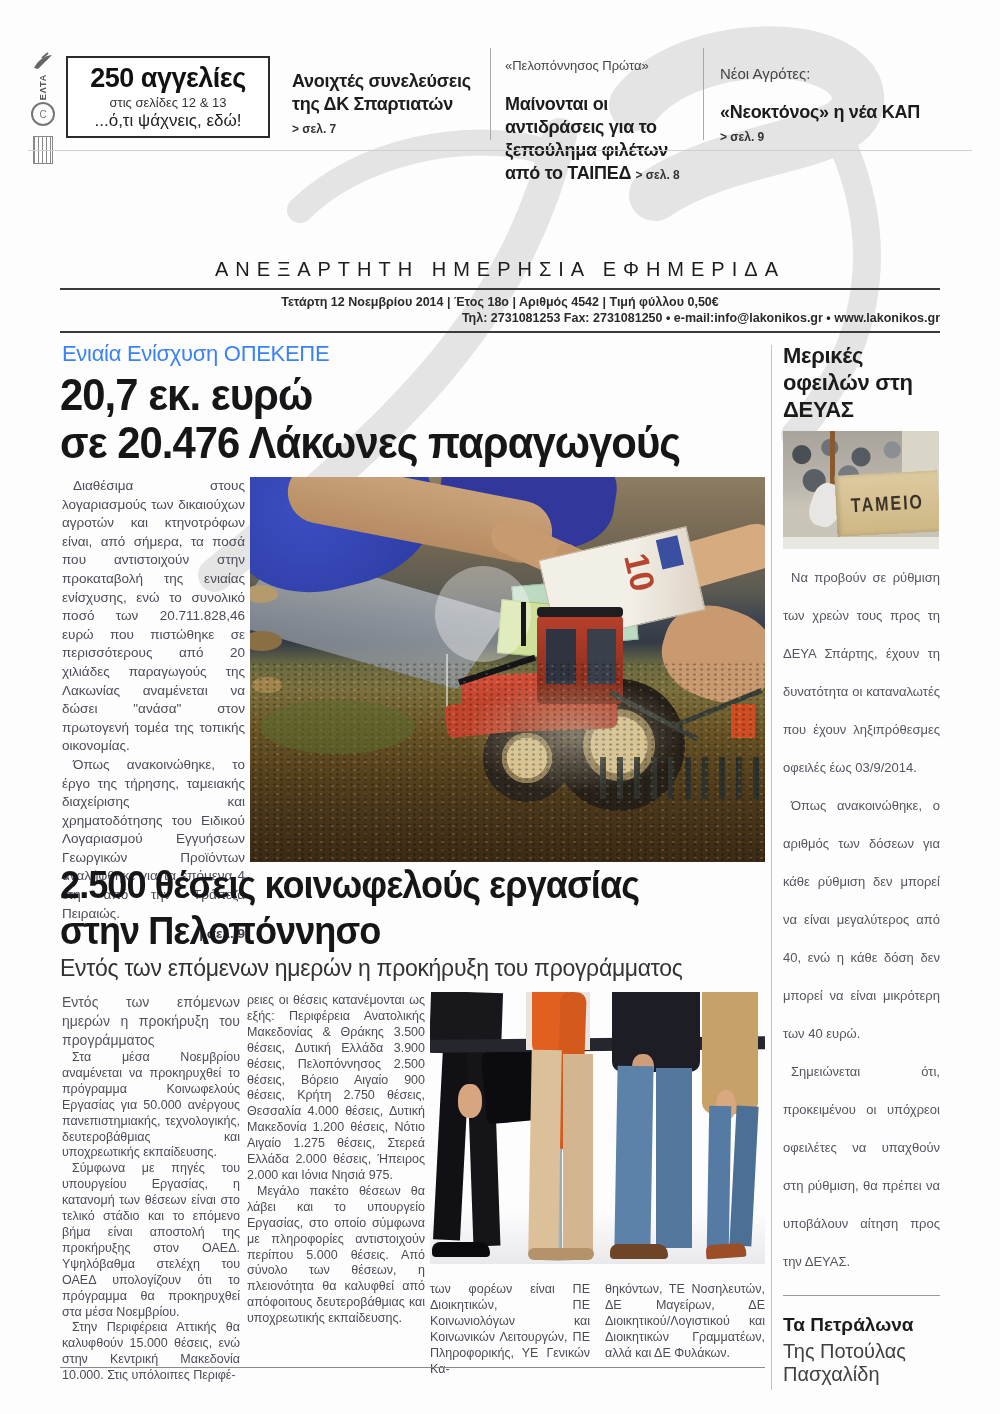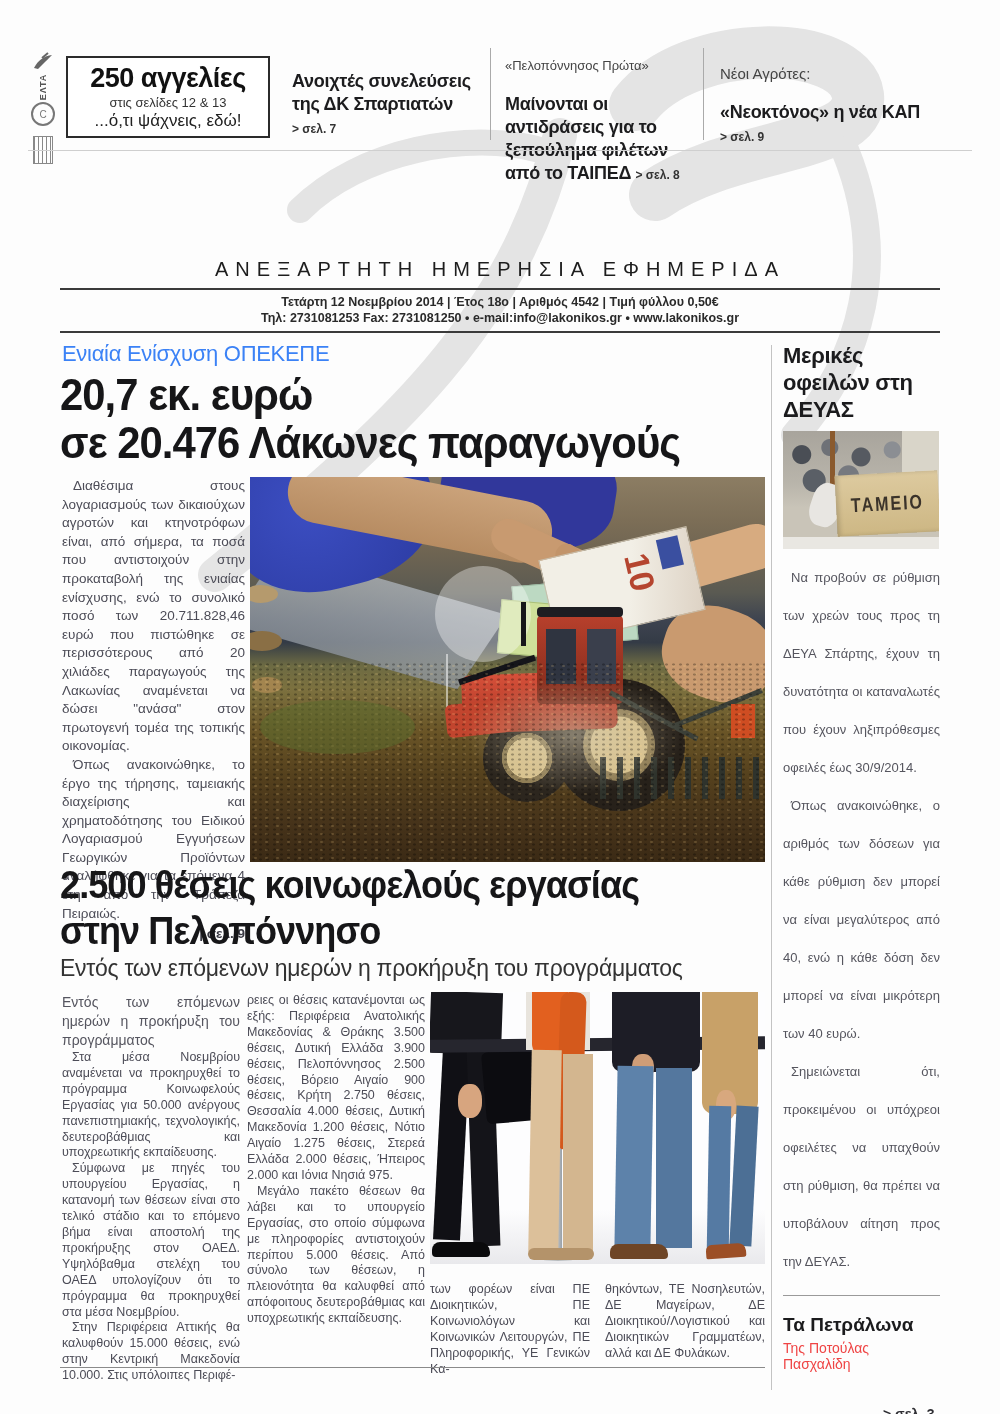--- a/index.html
+++ b/index.html
@@ -49,21 +49,21 @@
   .collead{font-size:14px;line-height:19px;color:#55555f;margin:0 0 1px 0;}
   .mainrule{left:60px;top:1367px;width:705px;height:1px;background:#8a8a8a;}
   
   .sb-divider{left:771px;top:345px;width:1px;height:1045px;background:#c3c3c3;}
   .sidebar{left:783px;top:342px;width:157px;}
   .sb-title{font-size:22px;font-weight:bold;color:#1b1b1d;line-height:27px;letter-spacing:-0.3px;margin:0 0 8px 0;}
   .sb-body{font-size:13px;line-height:38px;color:#55555e;text-align:justify;}
   .sb-body p{margin:0;text-indent:8px;}
   .sb-rule{height:1px;background:#9a9a9a;margin:14px 0 18px 0;}
   .sb-fefeatitle{font-size:19px;font-weight:bold;color:#1b1b1d;margin:0;}
-  .sb-byline{font-size:14px;color:#ef4444;margin:4px 0 4px 0;}
+  .sb-byline{font-size:20px;color:#404040;margin:4px 0 4px 0;}
   .sb-pageline{display:flex;align-items:center;gap:8px;margin-top:34px;}
   .sb-pageline .ln{flex:0 0 92px;height:1px;background:#8a8a8a;}
   .sb-pageline .pg{font-size:14px;font-weight:bold;color:#2e2e33;}
   
   .photo{overflow:hidden;}
   .ph{position:absolute;}
 </style>
 </head>
 <body>
 
@@ -111,21 +111,21 @@
     <span class="t-kicker" style="font-size:15px;">Νέοι Αγρότες:</span>
     <span class="t-title">«Νεοκτόνος» η νέα ΚΑΠ</span><br>
     <span class="t-page">&gt; σελ. 9</span>
   </div>
 
   <div class="abs hline-light z1" style="left:28px;top:150px;width:944px;"></div>
 
   <div class="abs mast-sub z1">ΑΝΕΞΑΡΤΗΤΗ ΗΜΕΡΗΣΙΑ ΕΦΗΜΕΡΙΔΑ</div>
   <div class="abs rule-dark z1" style="left:60px;top:288px;width:880px;height:2px;"></div>
   <div class="abs dateline z1" style="top:295px;">Τετάρτη 12 Νοεμβρίου 2014 | Έτος 18ο | Αριθμός 4542 | Τιμή φύλλου 0,50€</div>
-  <div class="abs dateline z1" style="top:311px;">Τηλ: 2731081253 Fax: 2731081250 • e-mail:info@lakonikos.gr • www.lakonikos.gr</div>
+  <div class="abs dateline z1" style="top:311px;text-align:right;">Τηλ: 2731081253 Fax: 2731081250 • e-mail:info@lakonikos.gr • www.lakonikos.gr</div>
   <div class="abs rule-dark z1" style="left:60px;top:331px;width:880px;height:2px;"></div>
 
   <div class="abs a1-kicker z1">Ενιαία Ενίσχυση ΟΠΕΚΕΠΕ</div>
   <div class="abs hl a1-h1 z1">20,7 εκ. ευρώ</div>
   <div class="abs hl a1-h2 z1">σε 20.476 Λάκωνες παραγωγούς</div>
 
   <div class="abs bodytxt z1" style="left:62px;top:477px;width:183px;">
     <p class="ind">Διαθέσιμα στους λογαριασμούς των δικαιούχων αγροτών και κτηνοτρόφων είναι, από σήμερα, τα ποσά που αντιστοιχούν στην προκαταβολή της ενιαίας ενίσχυσης, ενώ το συνολικό ποσό των 20.711.828,46 ευρώ που πιστώθηκε σε περισσότερους από 20 χιλιάδες παραγωγούς της Λακωνίας αναμένεται να δώσει "ανάσα" στον πρωτογενή τομέα της τοπικής οικονομίας.</p>
     <p class="ind">Όπως ανακοινώθηκε, το έργο της τήρησης, ταμειακής διαχείρισης και χρηματοδότησης του Ειδικού Λογαριασμού Εγγυήσεων Γεωργικών Προϊόντων αναλήφθηκε για τα επόμενα 4 έτη από την Τράπεζα Πειραιώς.</p>
     <div class="pgref">| σελ. 9</div>
@@ -246,21 +246,21 @@
       <div class="ph" style="right:0;top:0;width:24%;height:58%;background:#d9d5c9;"></div>
       <div class="ph" style="left:30%;top:0;width:5px;height:74%;background:#8a5a2e;"></div>
       <div class="ph" style="left:18%;top:44%;width:30px;height:44px;background:#e8e6e2;border-radius:40%;transform:rotate(18deg);"></div>
       <div class="ph" style="left:34%;top:36%;width:66%;height:52%;background:linear-gradient(#ddca9f,#cdb784);box-shadow:inset 3px 0 4px rgba(0,0,0,.15);transform:rotate(-3deg);display:flex;align-items:center;justify-content:center;">
         <span style="font-size:16px;font-weight:bold;color:#3b332a;letter-spacing:2px;transform:scaleY(1.25);">ΤΑΜΕΙΟ</span>
       </div>
       <div class="ph" style="left:0;bottom:0;width:100%;height:10%;background:#e9e7e2;"></div>
     </div>
 
     <div class="sb-body" style="margin-top:10px;">
-      <p>Να προβούν σε ρύθμιση των χρεών τους προς τη ΔΕΥΑ Σπάρτης, έχουν τη δυνατότητα οι καταναλωτές που έχουν ληξιπρόθεσμες οφειλές έως 30/9/2014.</p>
+      <p>Να προβούν σε ρύθμιση των χρεών τους προς τη ΔΕΥΑ Σπάρτης, έχουν τη δυνατότητα οι καταναλωτές που έχουν ληξιπρόθεσμες οφειλές έως 03/9/2014.</p>
       <p>Όπως ανακοινώθηκε, ο αριθμός των δόσεων για κάθε ρύθμιση δεν μπορεί να είναι μεγαλύτερος από 40, ενώ η κάθε δόση δεν μπορεί να είναι μικρότερη των 40 ευρώ.</p>
       <p>Σημειώνεται ότι, προκειμένου οι υπόχρεοι οφειλέτες να υπαχθούν στη ρύθμιση, θα πρέπει να υποβάλουν αίτηση προς την ΔΕΥΑΣ.</p>
     </div>
 
     <div class="sb-rule"></div>
     <p class="sb-fefeatitle">Τα Πετράλωνα</p>
     <p class="sb-byline">Της Ποτούλας Πασχαλίδη</p>
     <div class="sb-pageline">
       <span class="ln"></span>
       <span class="pg">&gt; σελ. 3</span>

